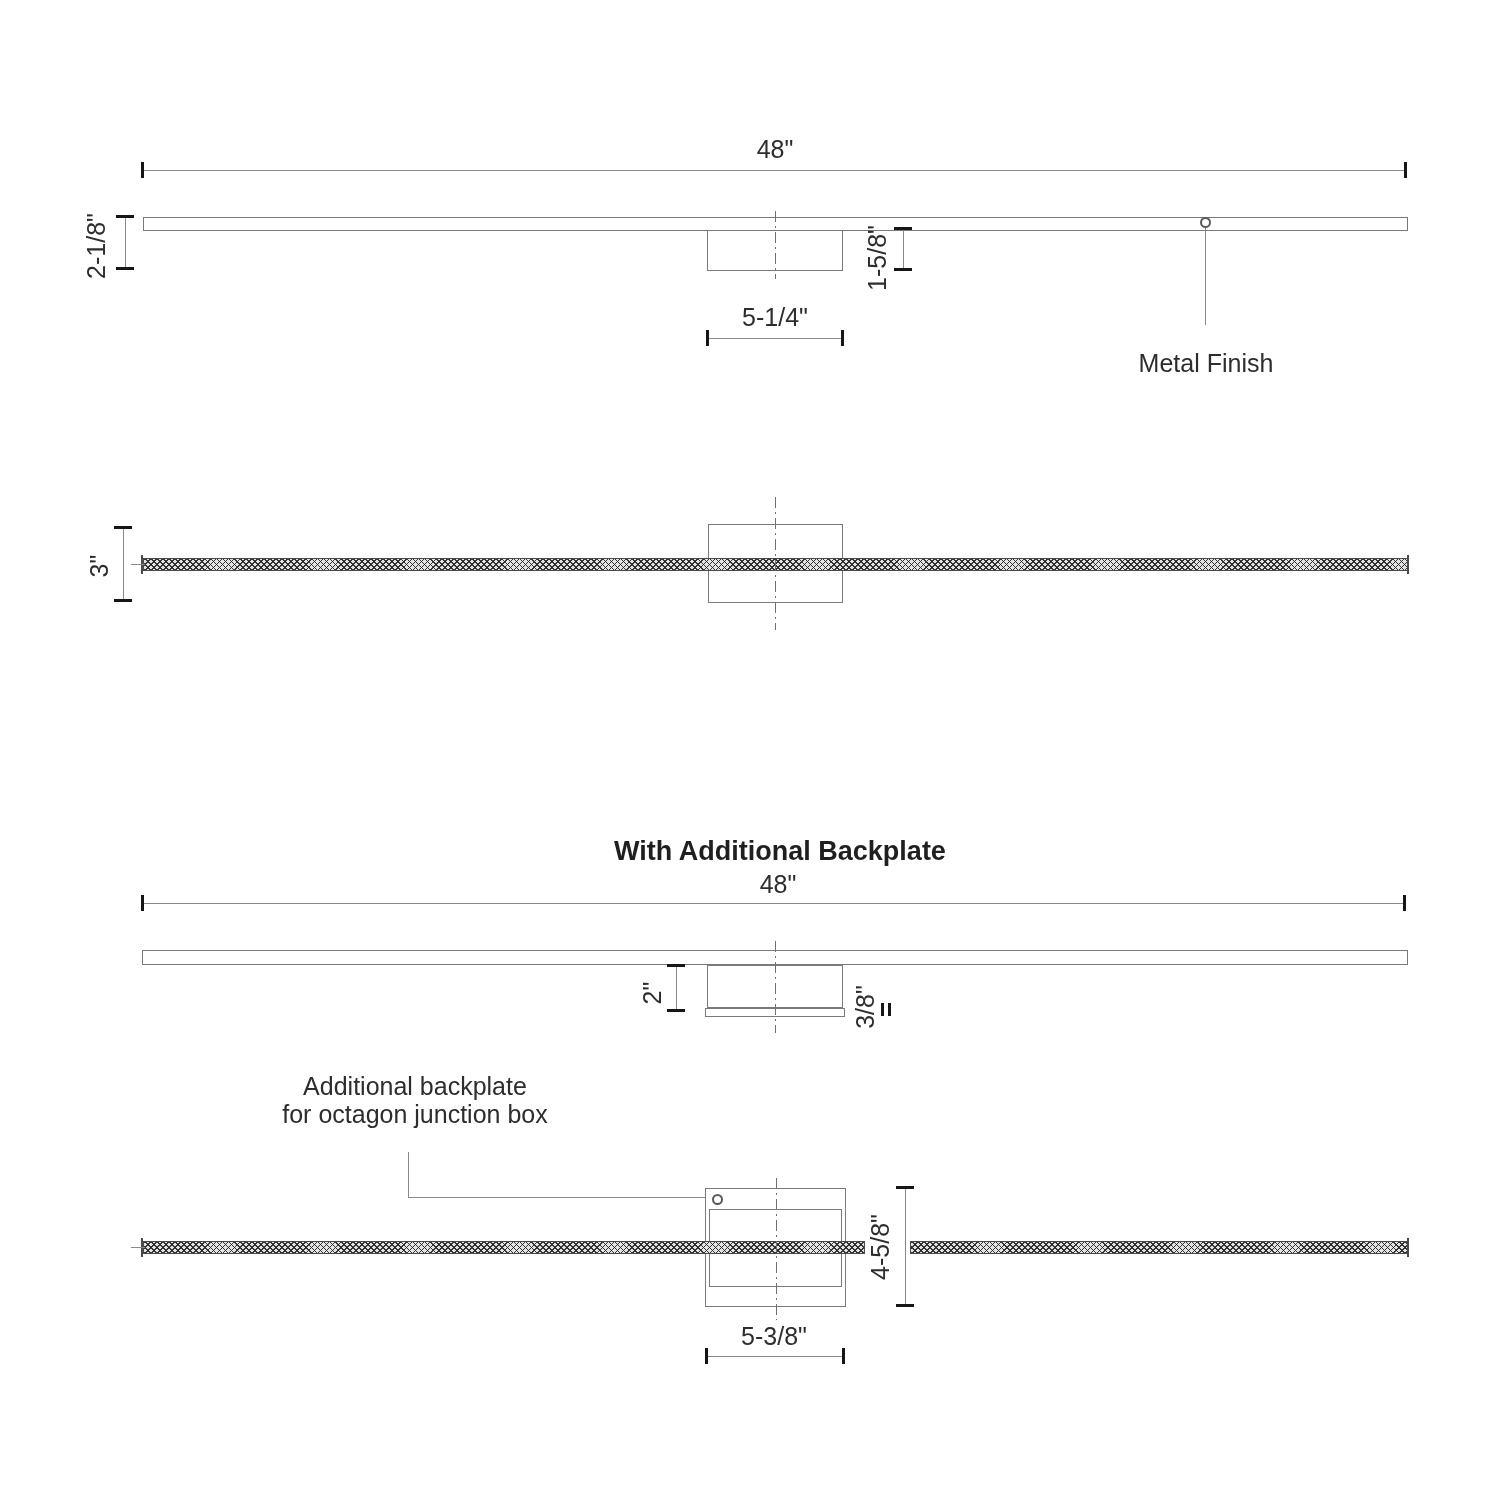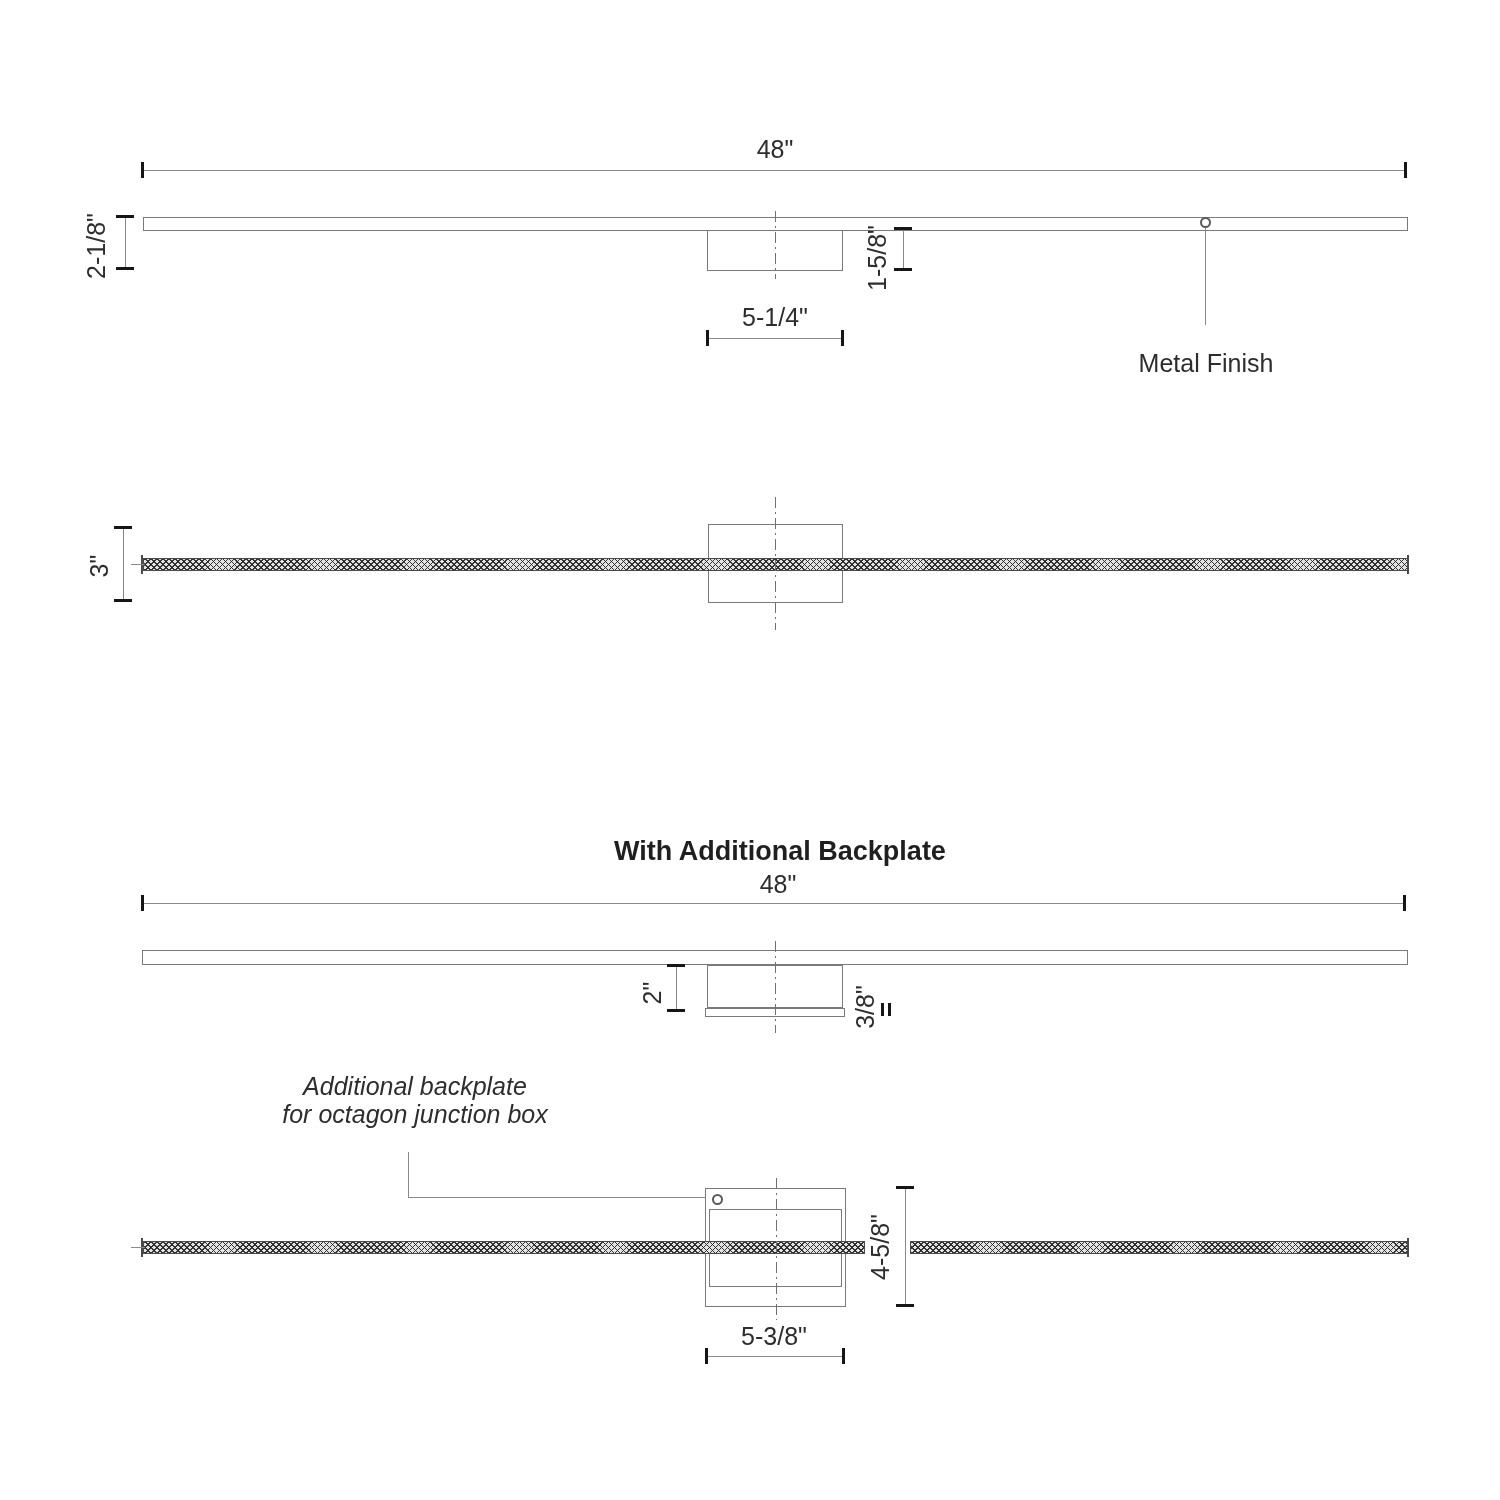--- a/index.html
+++ b/index.html
@@ -26,21 +26,21 @@
   .circle{position:absolute;box-sizing:border-box;border:2px solid #5a5a5a;border-radius:50%;background:#fff;}
   .hlabel{
     position:absolute;transform:translate(-50%,-50%);
     font-size:25px;line-height:1.1;white-space:nowrap;color:#2d2d2d;
   }
   .rlabel{
     position:absolute;transform:translate(-50%,-50%) rotate(-90deg);
     font-size:25px;line-height:1.1;white-space:nowrap;color:#2d2d2d;
   }
   .title{font-weight:bold;font-size:27px;color:#1f1f1f;}
-  .note{text-align:center;font-style:italic;}
+  .note{text-align:center;}
 </style>
 </head>
 <body>
 
 <div id="canvas">
 
   <div>
 
     <div class="hlabel" style="left:775px;top:150px;">48"</div>
     <div class="hline" style="left:143px;top:170px;width:1264px;"></div>

